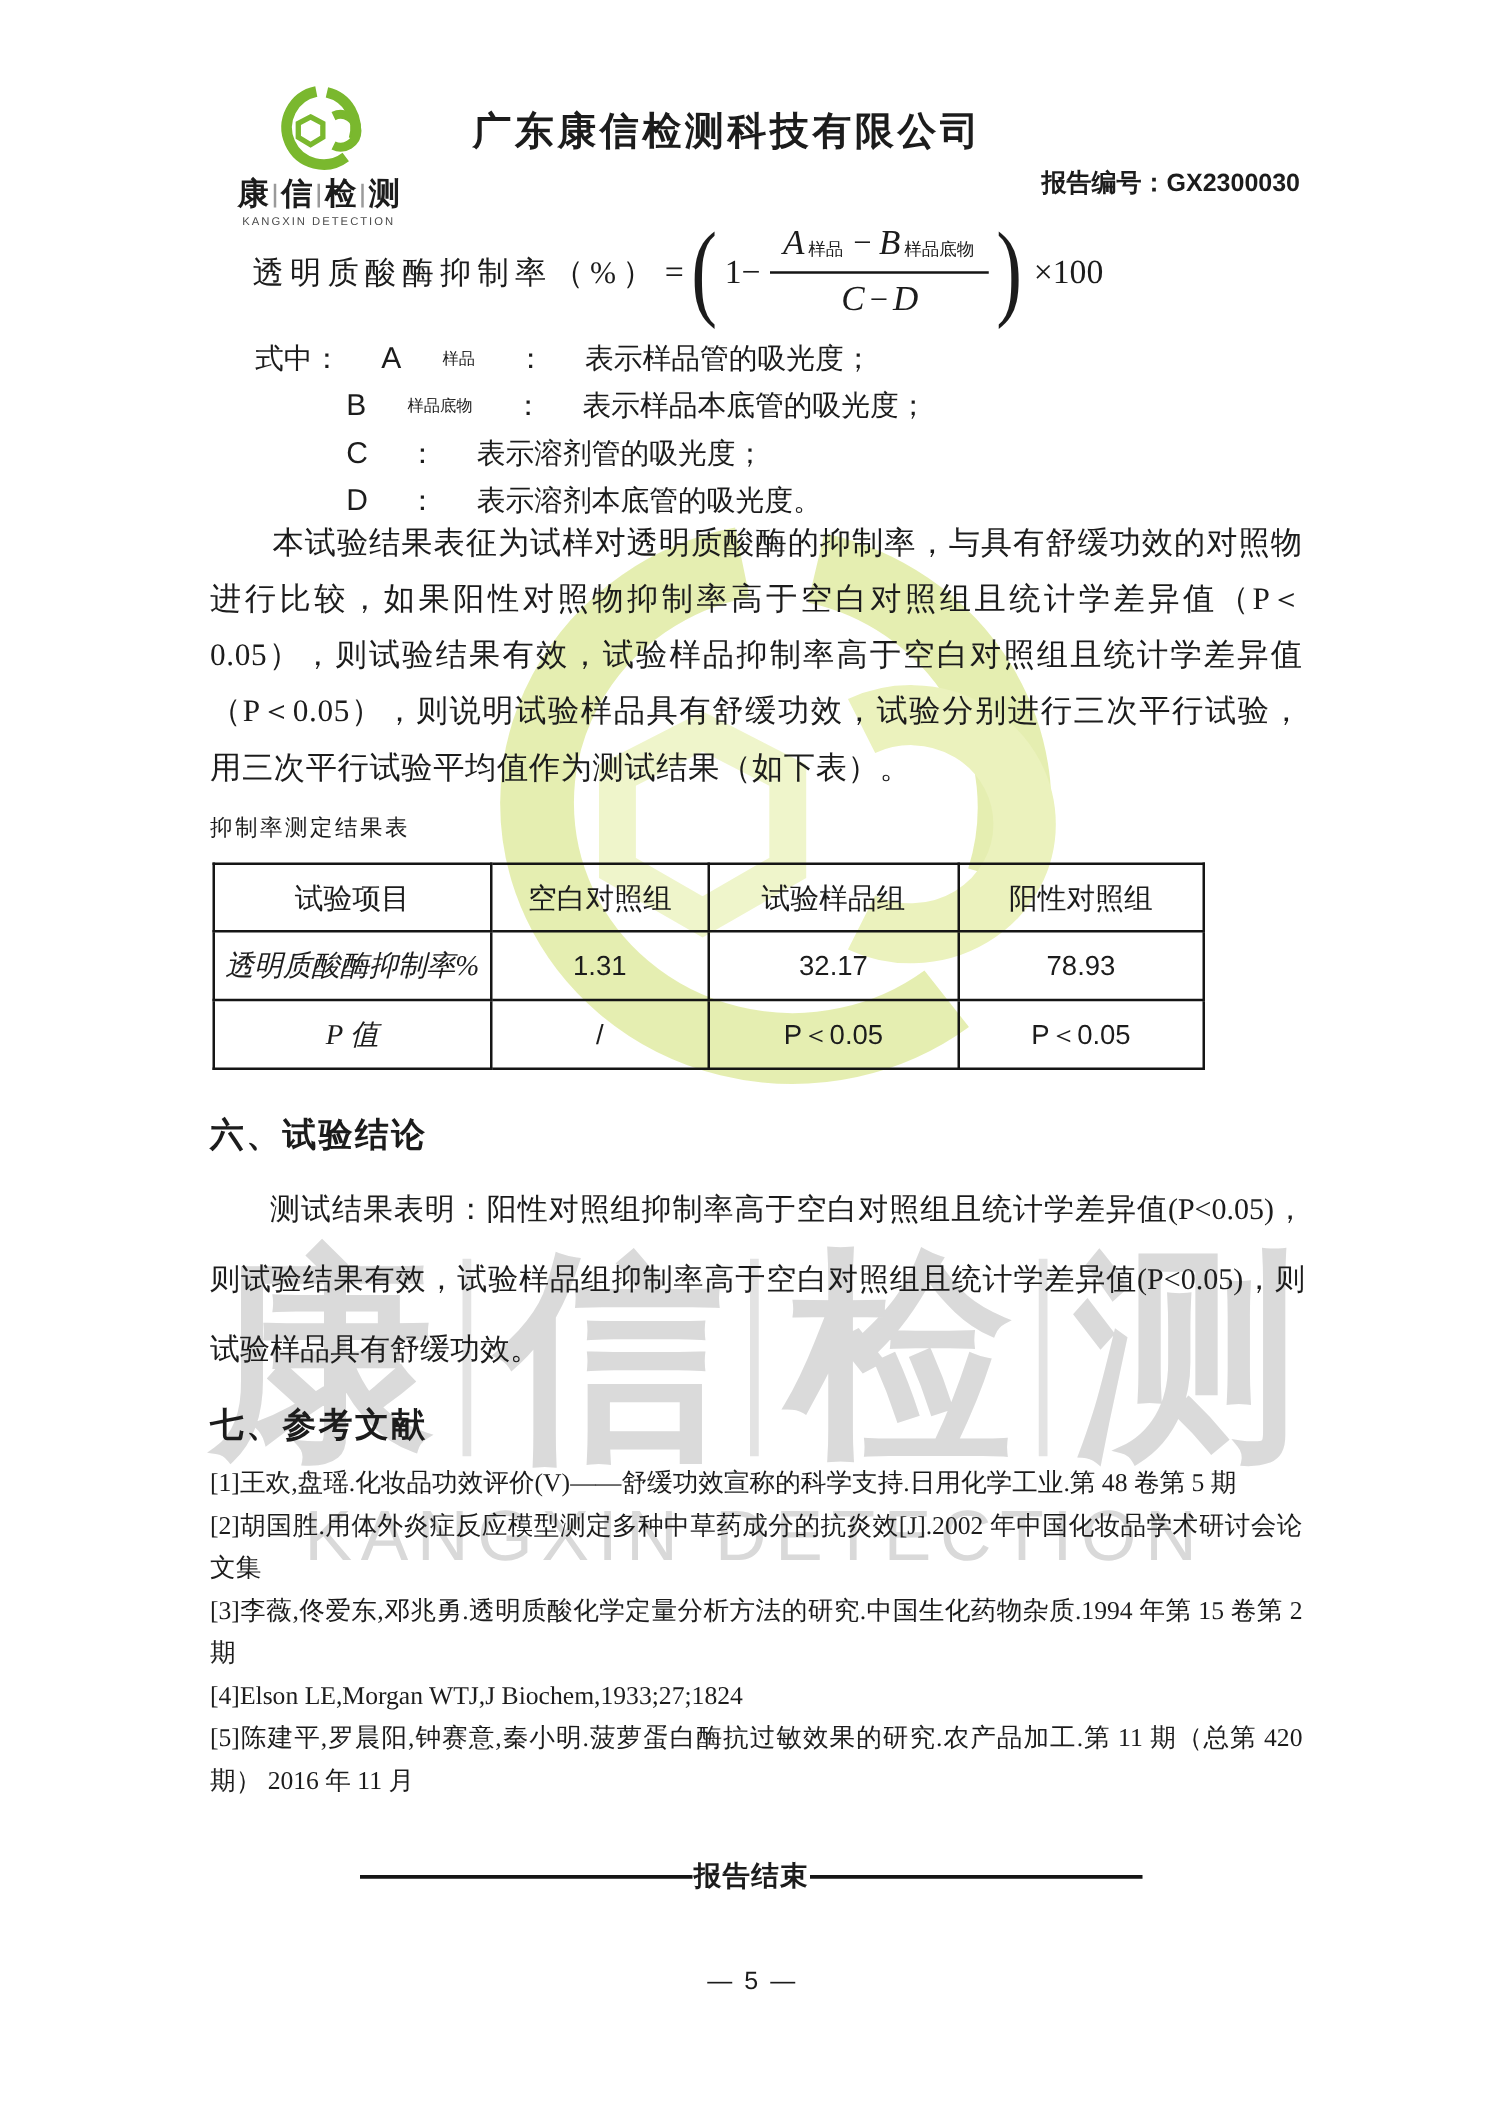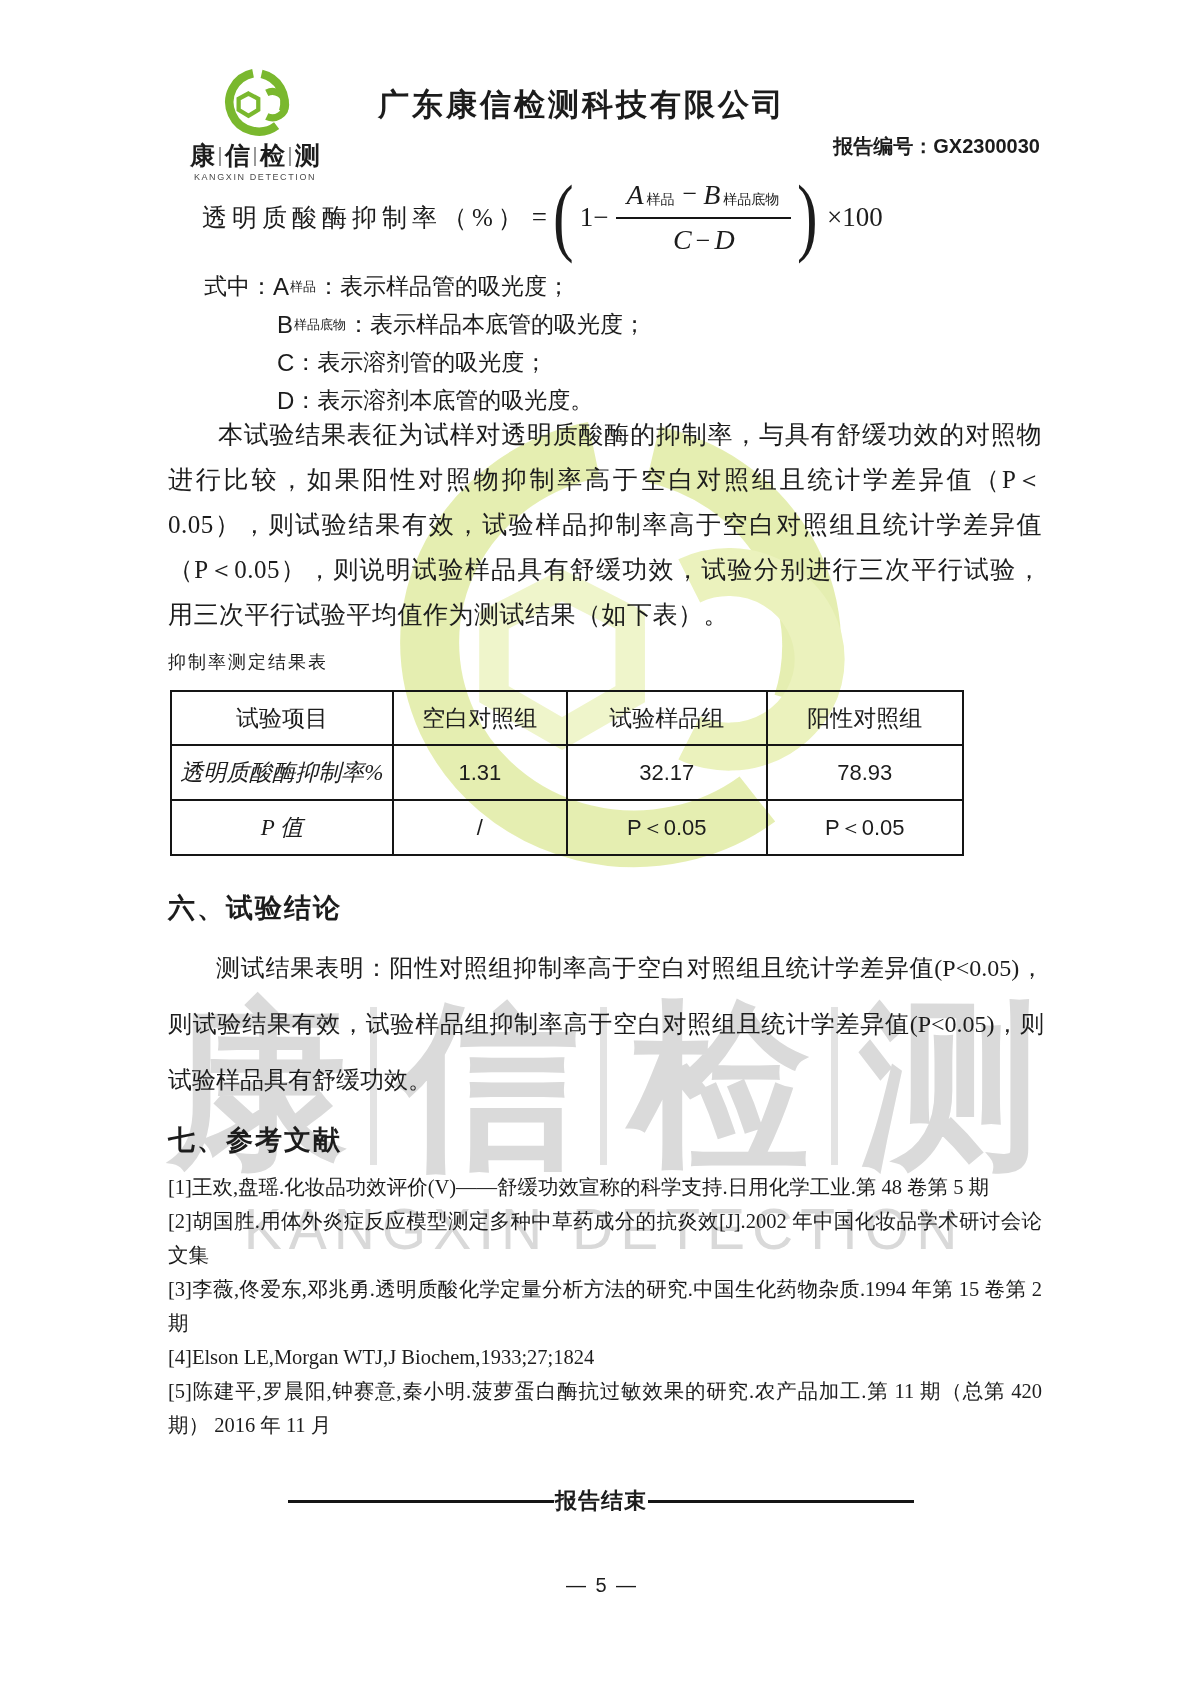--- a/index.html
+++ b/index.html
@@ -52,21 +52,21 @@
   .frac .num { display:flex; align-items:flex-start; gap:2px; border-bottom:2.5px solid #151515;
                padding:0 10px 6px; font-size:26px; }
   .frac .den { padding-top:5px; font-size:26px; display:flex; align-items:baseline; }
   .fvar { font-style:italic; font-size:28px; font-family:"Liberation Serif",serif; }
   .fsub { font-size:14px; align-self:flex-end; margin:0 2px 2px 1px; }
   .fmin { margin:0 4px; font-size:26px; }
   .f-times { font-size:27px; margin-left:5px;text-align:center; }
 
   
   .defs { position:absolute; left:204px; top:268px; font-size:23px; }
-  .def-line { height:38px; line-height:38px; display:flex; align-items:center; }
+  .def-line { height:38px; line-height:38px; display:flex; align-items:center;gap:32px; }
   .def-line.ind { padding-left:73px; }
   .sym { font-family:"Liberation Sans","DejaVu Sans",sans-serif; font-size:24px; }
   .ssub { font-size:13px; margin:0 1px; }
 
   
   .body-par { position:absolute; left:168px; top:412px; width:874px;
               font-size:25px; line-height:45px; text-align:justify; text-indent:2em;
               letter-spacing:0.5px; }
 
   

